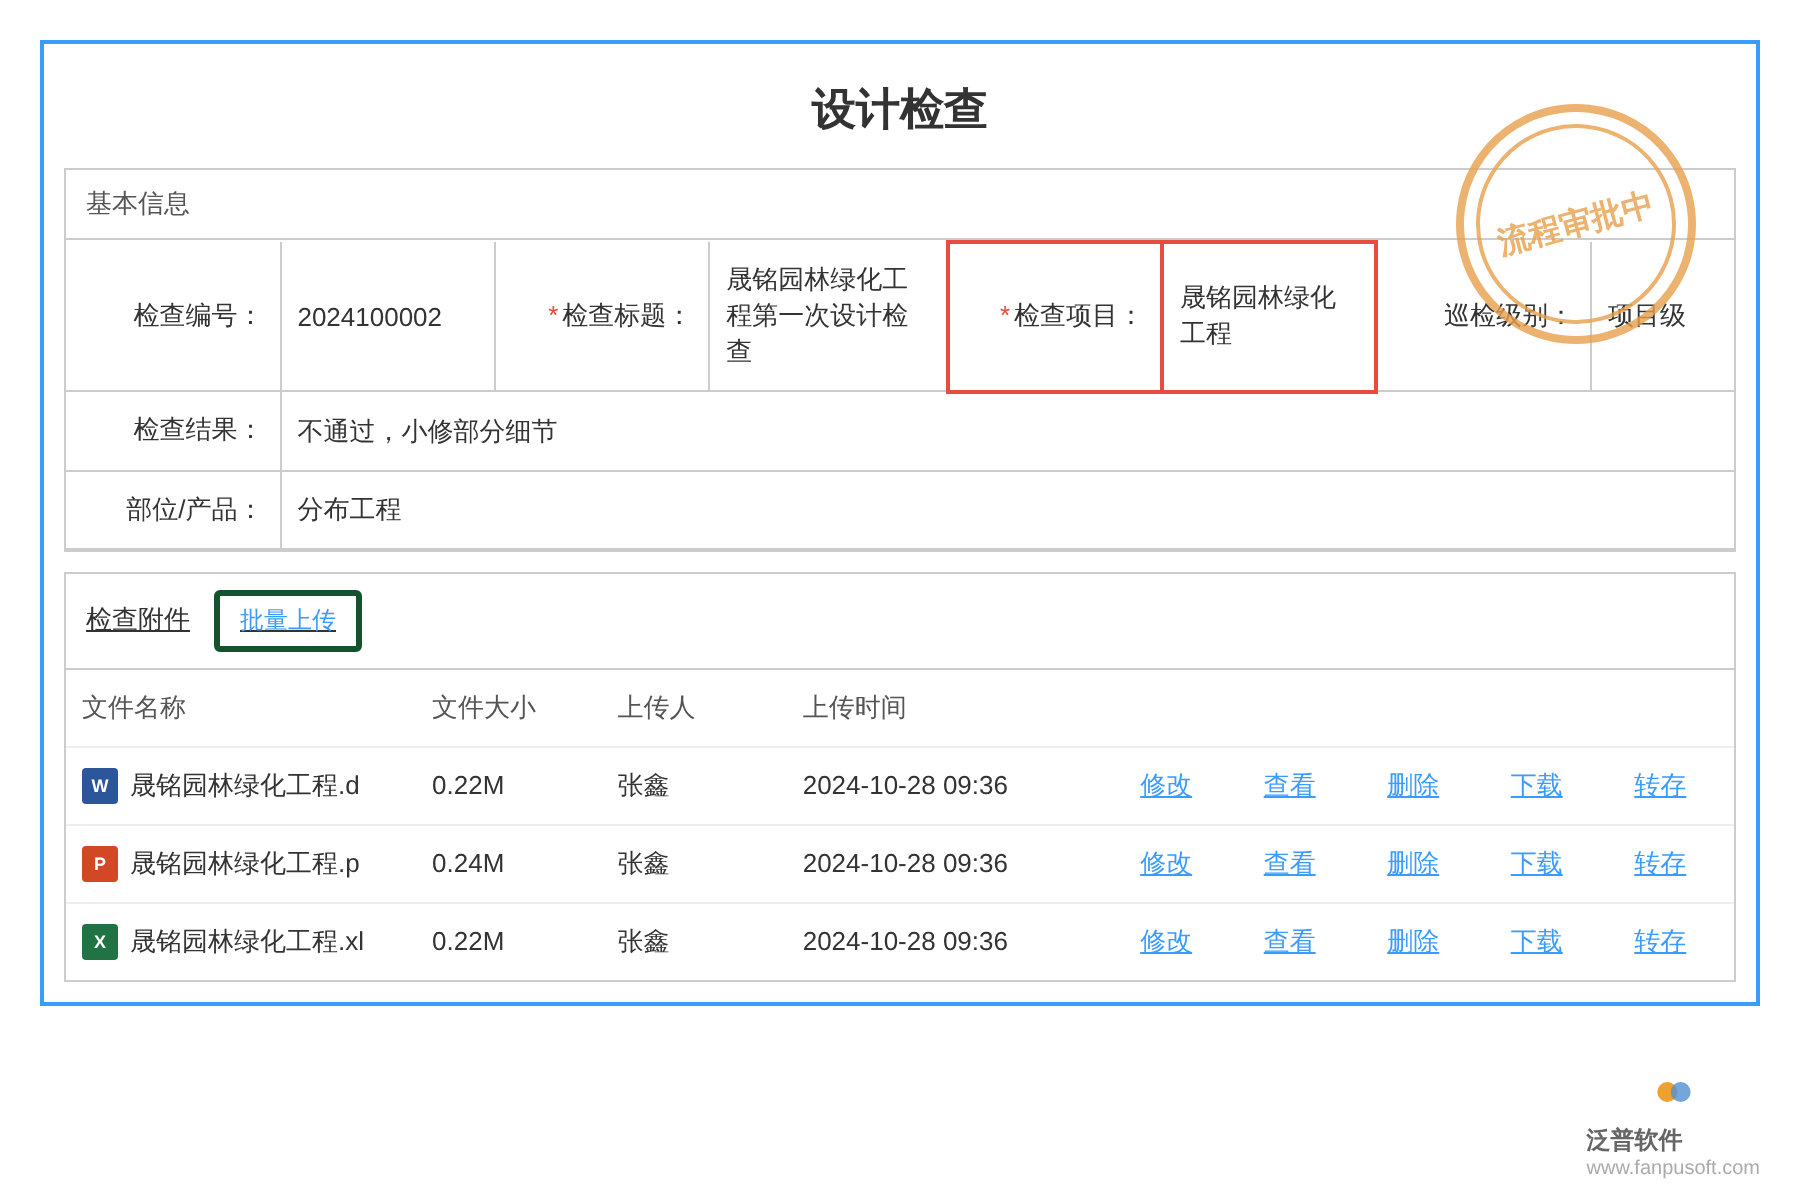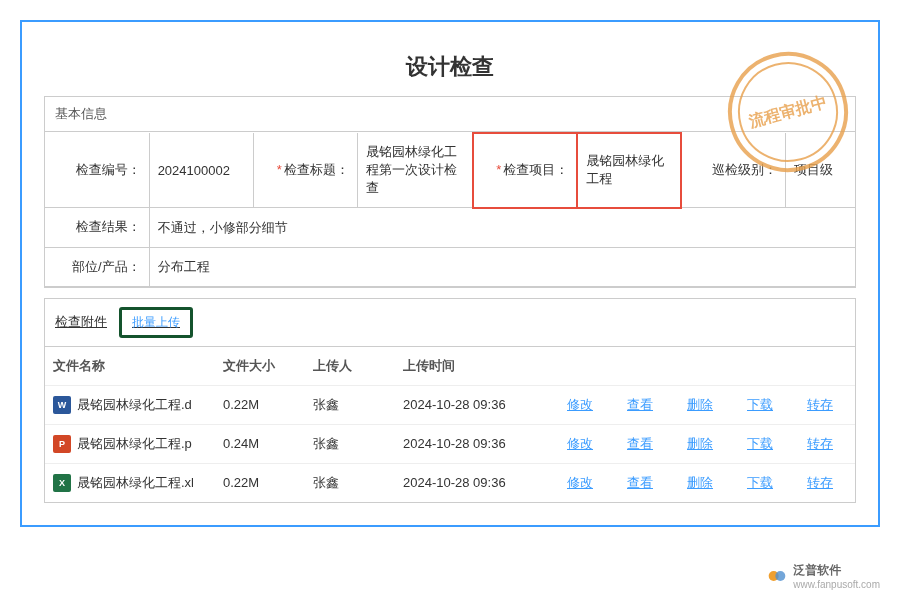--- a/index.html
+++ b/index.html
@@ -1,52 +1,52 @@
 <!DOCTYPE html>
 <html><head>
   <meta charset="utf-8">
   <style>
     * { box-sizing: border-box; margin: 0; padding: 0; }
     body { font-family: "Microsoft YaHei", Arial, sans-serif; font-size: 13px; color: #333; background: #fff; width: 900px; height: 600px; position: relative; }
-    .outer { border: 2px solid #3b9cff; margin: 20px; padding: 12px; position: relative; }
+    .outer { border: 2px solid #3b9cff; margin: 20px; padding: 0; position: relative; }
     .title { text-align: center; font-size: 22px; font-weight: bold; padding: 18px 0 14px; }
     .stamp { position: absolute; top: 30px; right: 30px; width: 120px; height: 120px; border: 4px solid #e8a04c; border-radius: 50%; display: flex; align-items: center; justify-content: center; transform: rotate(-15deg); opacity: 0.8; z-index: 10; }
     .stamp-inner { border: 2px solid #e8a04c; border-radius: 50%; width: 100px; height: 100px; display: flex; align-items: center; justify-content: center; }
     .stamp-text { color: #e8a04c; font-size: 16px; font-weight: bold; }
     .section { margin: 0 10px 10px; border: 1px solid #ccc; }
     .section-header { padding: 8px 10px; border-bottom: 1px solid #ccc; color: #555; }
     .info-table { width: 100%; border-collapse: collapse; }
     .info-table td { border: 1px solid #ccc; padding: 10px 8px; vertical-align: middle; }
     .info-table tr:first-child td { border-top: none; }
     .info-table td:first-child { border-left: none; }
     .info-table td:last-child { border-right: none; }
     .label-cell { text-align: right; width: 90px; background: #fff; }
     .value-cell { text-align: left; }
     .req { color: #e74c3c; margin-right: 2px; }
     .highlight { border: 2px solid #e74c3c !important; }
     .attach-section { margin: 0 10px 10px; border: 1px solid #ccc; }
     .attach-header { padding: 8px 10px; border-bottom: 1px solid #ccc; display: flex; align-items: center; gap: 12px; text-decoration: underline; }
     .btn-upload { border: 3px solid #14532d; color: #3b9cff; background: #fff; padding: 4px 10px; border-radius: 3px; cursor: pointer; font-size: 12px; }
     .file-table { width: 100%; border-collapse: collapse; }
     .file-table th, .file-table td { padding: 10px 8px; text-align: left; border-bottom: 1px solid #eee; }
-    .file-table th { font-weight: bold; color: #555; }
+    .file-table th { font-weight: normal; color: #555; }
     .file-table td { color: #333; }
     .file-table tbody tr:last-child td { border-bottom: none; }
     .file-name { display: flex; align-items: center; gap: 6px; }
     .file-icon { width: 18px; height: 18px; border-radius: 2px; display: inline-flex; align-items: center; justify-content: center; color: #fff; font-size: 9px; font-weight: bold; }
     .icon-w { background: #2b579a; }
     .icon-p { background: #d24726; }
     .icon-x { background: #217346; }
     .link { color: #3b9cff; text-decoration: underline; cursor: pointer; margin: 0 4px; }
     .action-cell { text-align: center; width: 60px; }
     .col-size { width: 90px; text-align: center; }
     .col-uploader { width: 90px; text-align: center; }
     .col-time { width: 160px; text-align: center; }
     .col-name { width: 170px; }
-    .footer-logo { position: absolute; bottom: 10px; right: 20px; display: flex; align-items: center; gap: 6px; color: #666; font-size: 12px; }
+    .footer-logo { position: absolute; bottom: 10px; right: 20px; display: flex; align-items: center; gap: 6px; color: #666; font-size: 12px; flex-direction: column; }
     .footer-logo .logo-icon { width: 20px; height: 20px; }
     .footer-logo .sub { color: #aaa; font-size: 10px; }
   </style>
 </head>
 <body>
 
 <div class="outer">
   <div class="title">设计检查</div>
 
   <div class="stamp">

